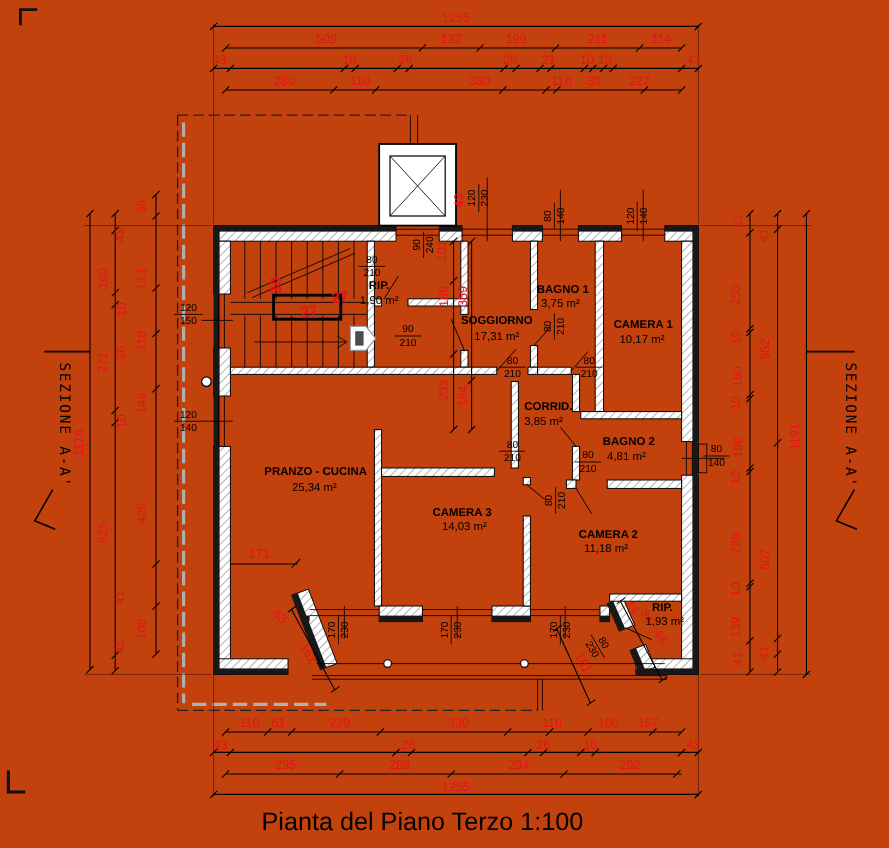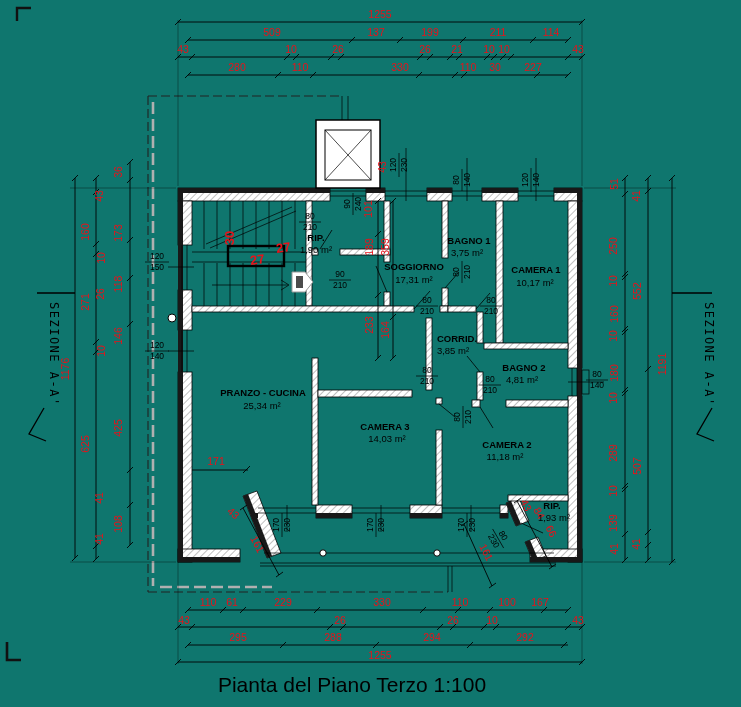--- a/index.html
+++ b/index.html
@@ -1,16 +1,16 @@
 <!DOCTYPE html>
 <html><head>
 <meta charset="utf-8">
 <style>
   html,body{margin:0;padding:0;background:#fff;}
-  .sheet{position:relative;width:741px;height:707px;background:#0f766e;overflow:hidden;
+  .sheet{position:relative;width:741px;height:707px;background:#c2410c;overflow:hidden;
          font-family:"Liberation Sans",sans-serif;}
   svg{position:absolute;left:0;top:0;}
   text{font-family:"Liberation Sans",sans-serif;}
   .rd{fill:#e8121a;font-size:10.5px;}
   .rb{fill:#e8121a;font-size:13px;font-weight:700;}
   .bd{fill:#000;font-size:8.5px;}
   .rmn{fill:#000;font-size:9.5px;font-weight:700;}
   .rma{fill:#000;font-size:9.5px;}
   .ttl{fill:#000;font-size:21px;}
   .sez{fill:#000;font-size:12px;font-family:"DejaVu Sans Mono",monospace;letter-spacing:1.5px;}

